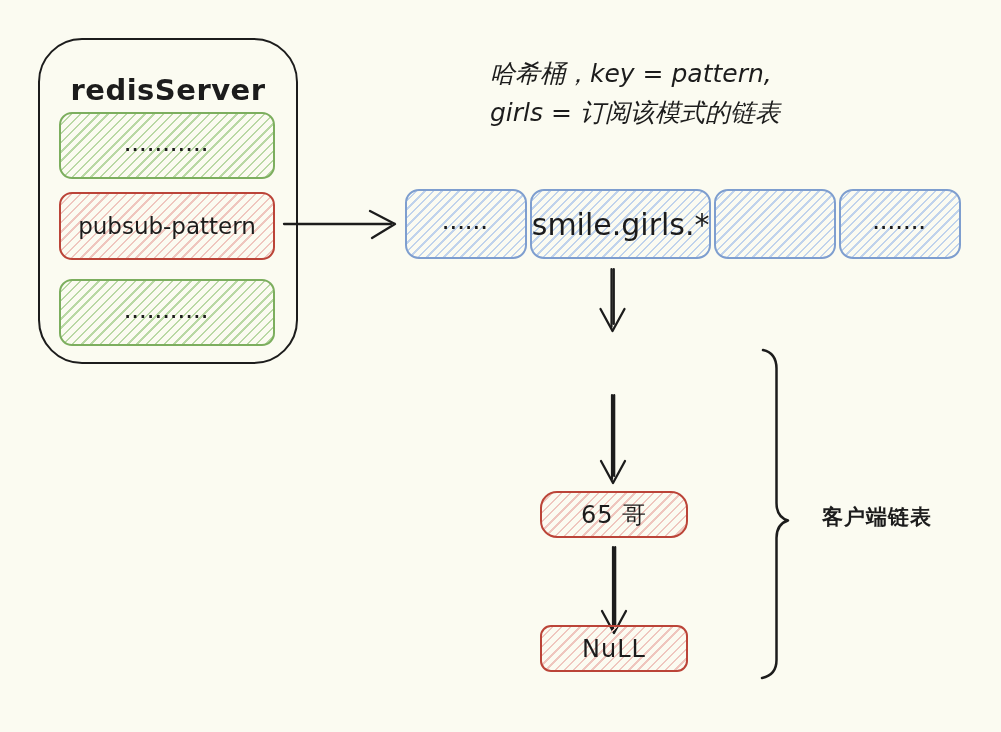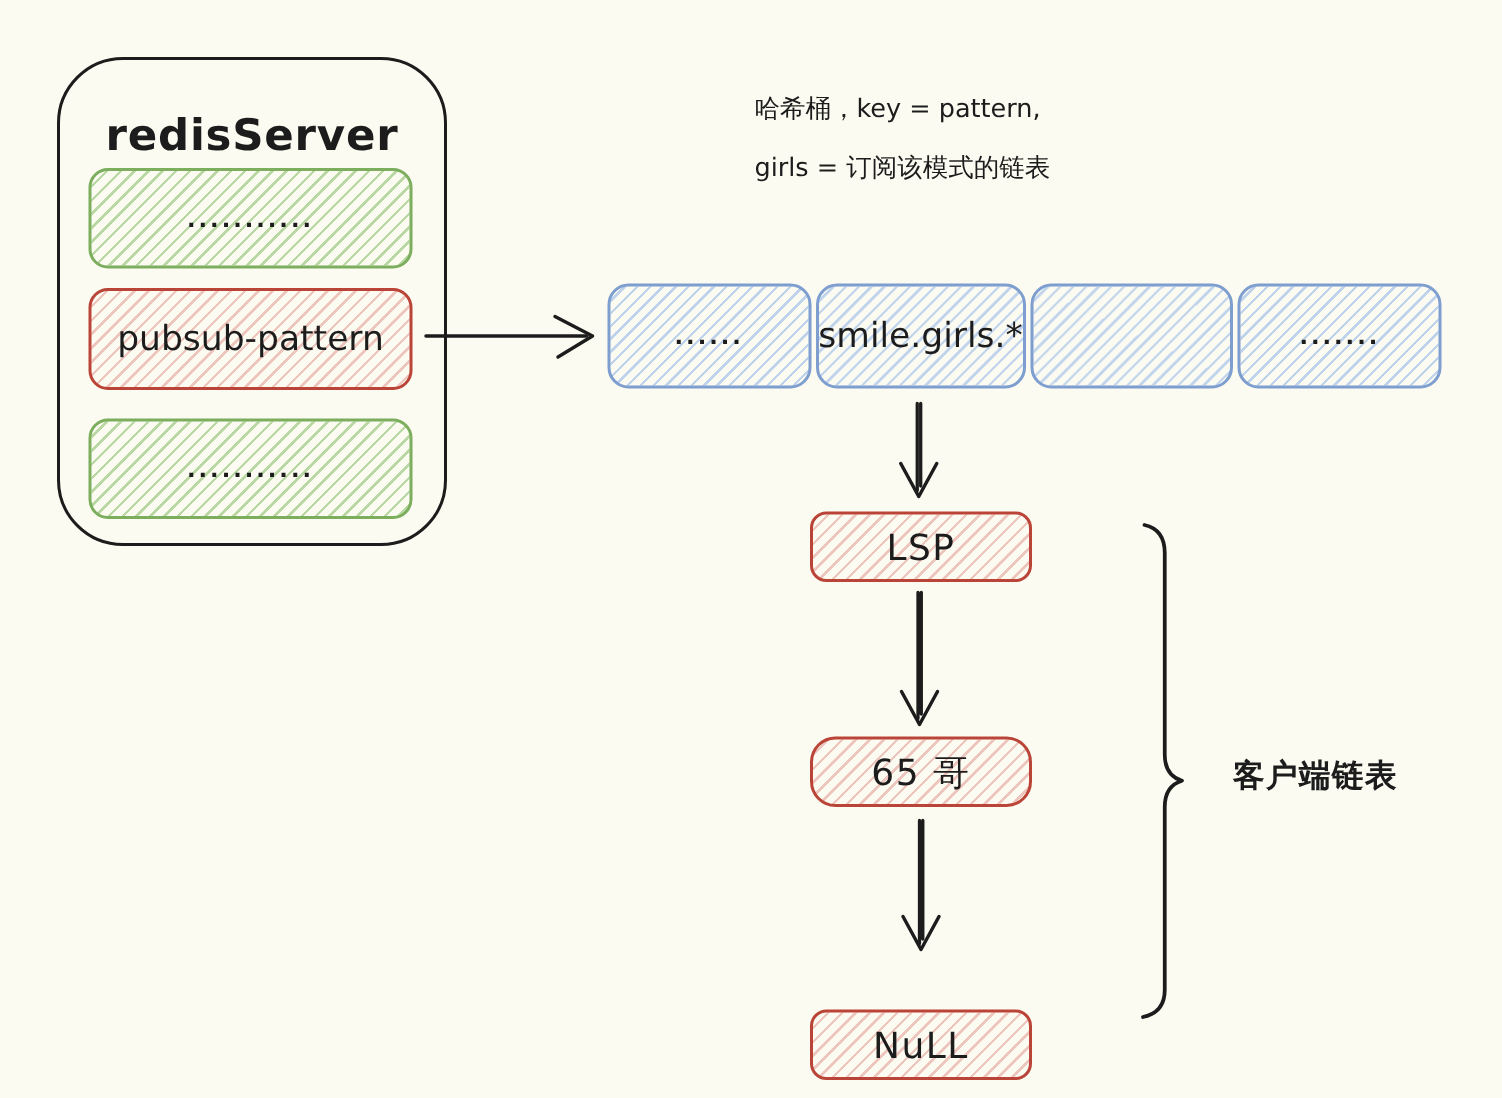--- a/index.html
+++ b/index.html
@@ -42,44 +42,44 @@
   .hatch-blue {
     border:2.2px solid var(--blue-border,#7e9ecf);
     background:repeating-linear-gradient(135deg, var(--blue-hatch,#c0d3ec) 0 1.6px, transparent 1.6px 6px);
   }
 
   .dots { font-size:15px; font-weight:800; letter-spacing:2px; }
   .slot-label { font-size:23px; font-weight:500; }
 
   
   .annotation {
-    position:absolute; left:503px; top:54px;
-    font-size:17px; line-height:39px; font-weight:500;
+    position:absolute; left:490px; top:54px;
+    font-size:25px; line-height:39px; font-weight:500;font-style:italic;
   }
 
   
   .bucket-row {
     position:absolute; left:405px; top:189px; width:556px; height:70px;
     display:flex; gap:3px;
   }
   .bucket-cell {
     flex:1; display:flex; align-items:center; justify-content:center; border-radius:14px;
   }
-  .bucket-text { font-size:23px; font-weight:500; }
+  .bucket-text { font-size:30px; font-weight:500; }
 
   
   .node {
     position:absolute; left:540px; width:148px; height:47px;
     display:flex; align-items:center; justify-content:center;
     border-radius:11px; font-size:24px; font-weight:500; letter-spacing:1px;
     border-width:2.6px;
   }
   .node.n0 { top:341px; }
   .node.n1 { top:491px;border-radius:17px; }
-  .node.n2 { top:673px;text-align:right; }
+  .node.n2 { top:625px;text-align:right; }
 
   .brace-label {
     position:absolute; left:822px; top:503px;
     font-size:21px; font-weight:600; letter-spacing:1px;
   }
 </style>
 </head>
 <body>
 
 <div class="canvas">
@@ -116,19 +116,18 @@
     <div>girls = 订阅该模式的链表</div>
   </div>
 
   <div class="bucket-row">
     <div class="bucket-cell hatch-blue dots">......</div>
     <div class="bucket-cell hatch-blue bucket-text">smile.girls.*</div>
     <div class="bucket-cell hatch-blue"></div>
     <div class="bucket-cell hatch-blue dots">.......</div>
   </div>
 
-  <div class="node n0 hatch-red">LSP</div>
   <div class="node n1 hatch-red">65 哥</div>
   <div class="node n2 hatch-red">NuLL</div>
 
   <div class="brace-label">客户端链表</div>
 
 </div>
 
 </body></html>

